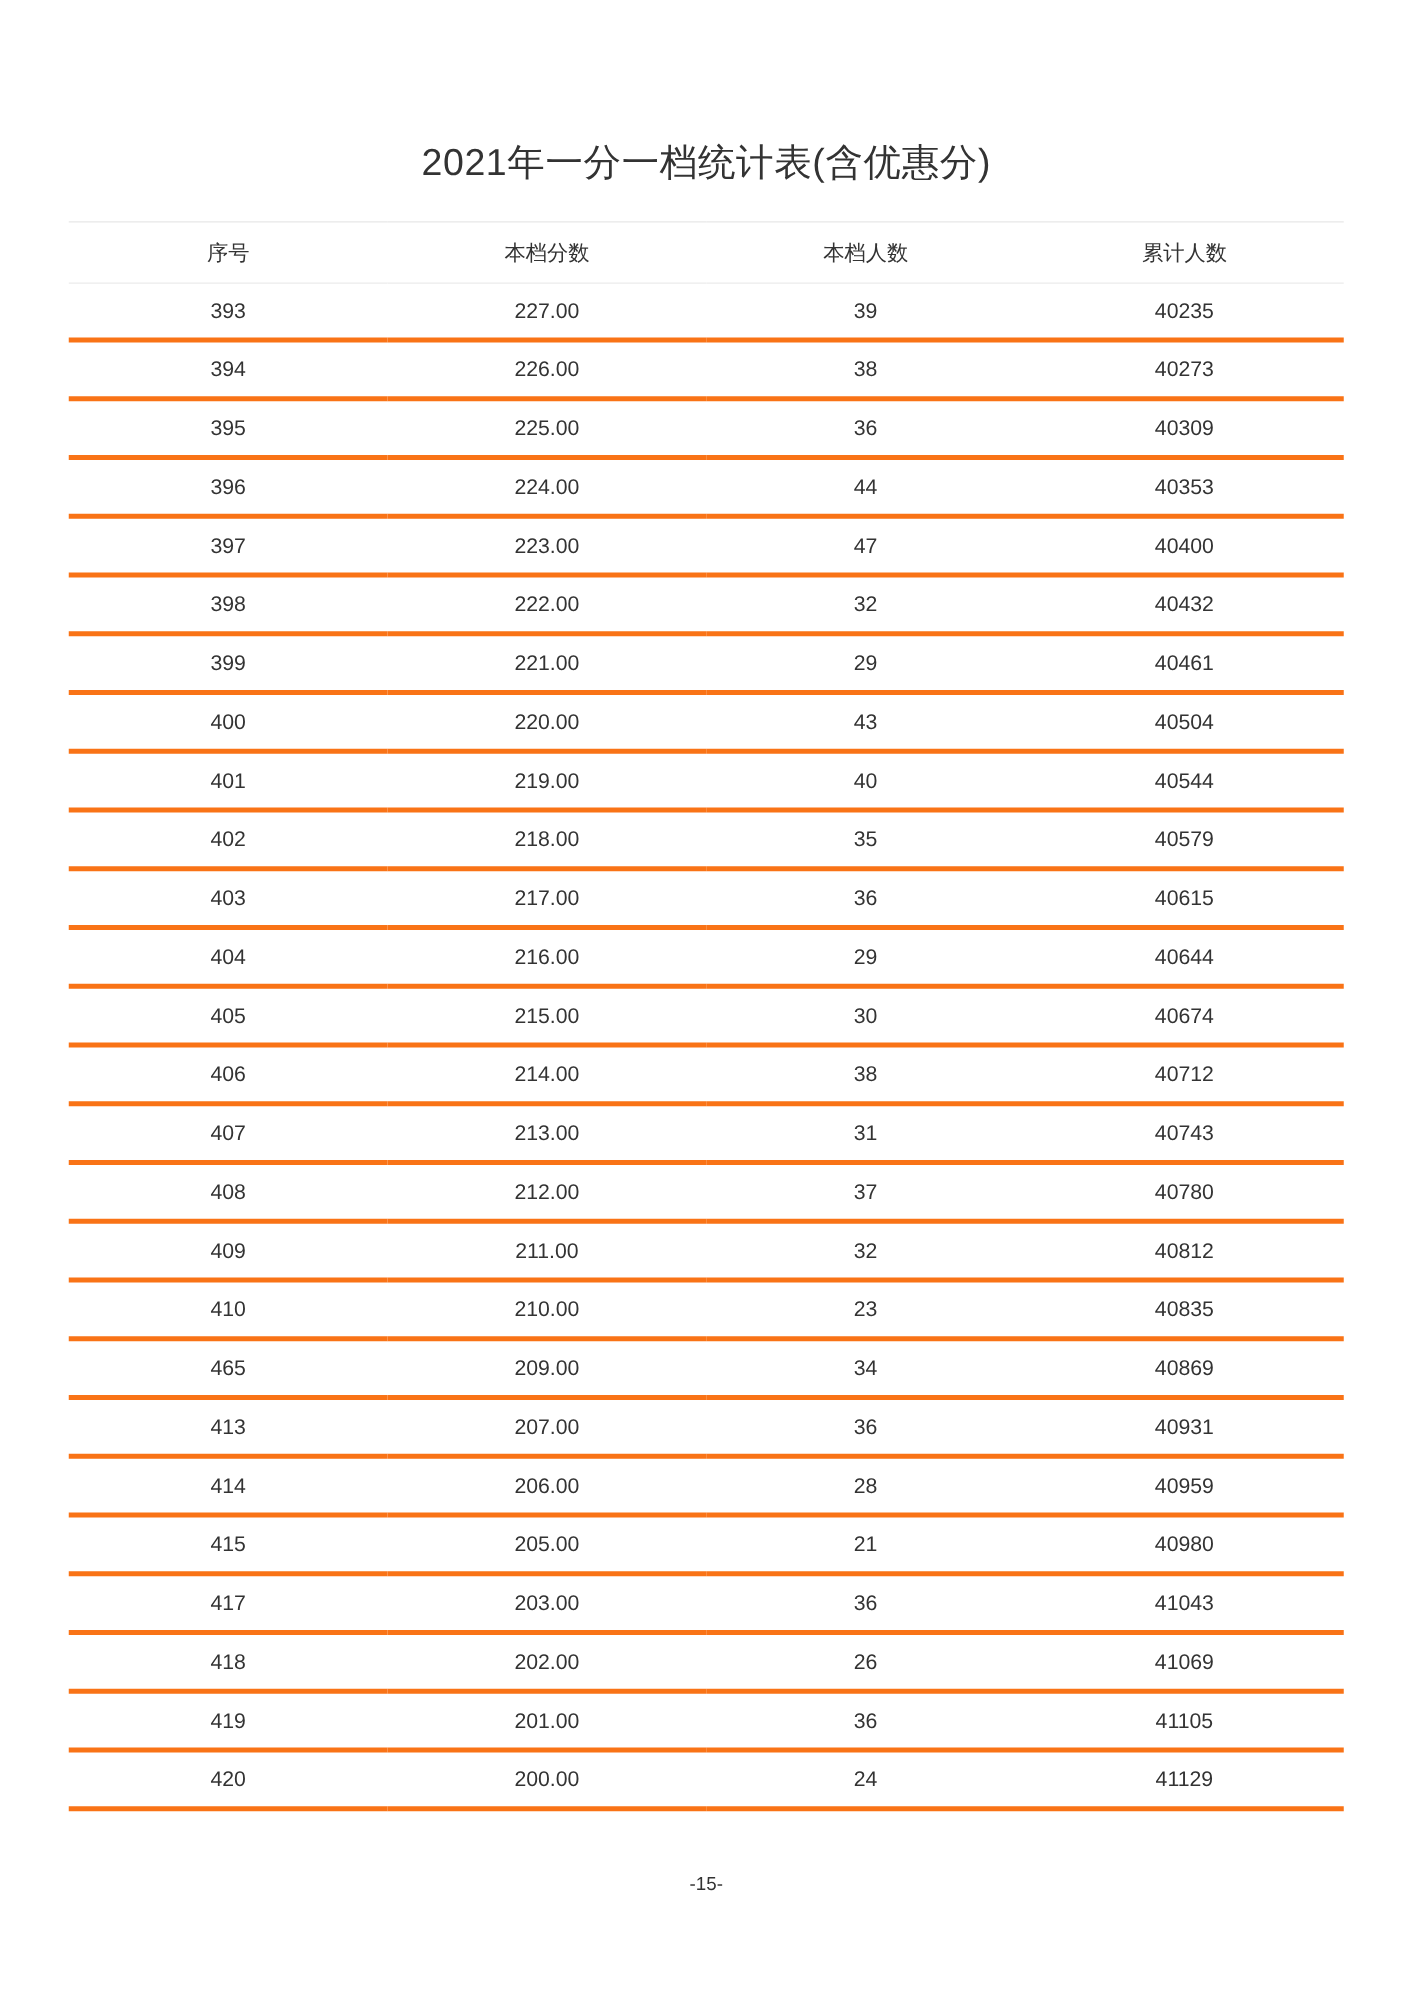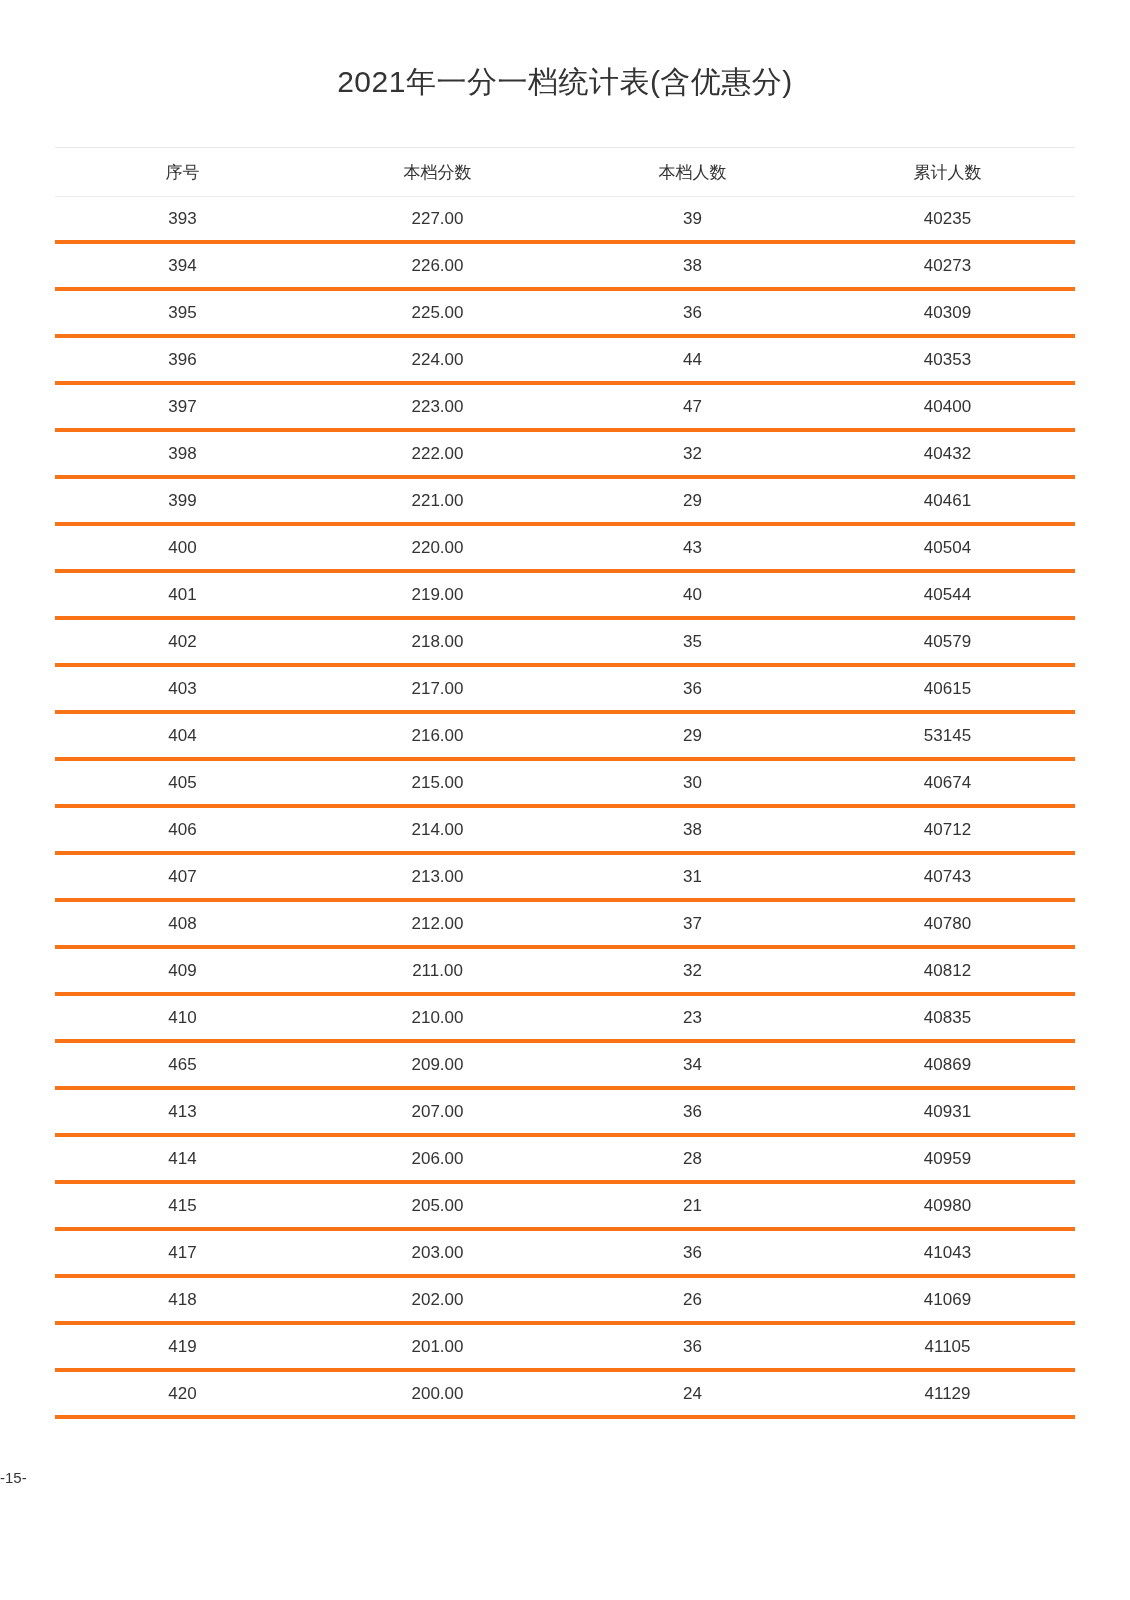--- a/index.html
+++ b/index.html
@@ -6,31 +6,31 @@
   body {
     width: 1130px;
     height: 1600px;
     background: #ffffff;
     color: #333333;
     font-family: "Liberation Sans", "DejaVu Sans", sans-serif;
     -webkit-font-smoothing: antialiased;
   }
   .page { width: 1130px; height: 1600px; position: relative; }
   .title {
-    margin: 0;
-    padding-top: 62px;
+    margin: 12px;
+    padding-top: 98px;
     text-align: center;
     font-size: 30px;
     font-weight: 400;
     color: #333333;
     letter-spacing: 0.5px;
   }
   .table-wrap {
     width: 1020px;
-    margin: 44px auto 0 auto;
+    margin: 26px auto 0 auto;
   }
   table {
     width: 100%;
     border-collapse: collapse;
     table-layout: fixed;
   }
   thead tr {
     border-top: 1px solid #e8e8e8;
     border-bottom: 1px solid #ececec;
   }
@@ -47,20 +47,21 @@
   }
   td {
     height: 43px;
     font-size: 17px;
     text-align: center;
     color: #333333;
     padding: 0;
   }
   .footer {
     margin-top: 50px;
+    text-align: center;
     font-size: 15px;
     color: #333333;
   }
 </style>
 </head>
 <body>
 
 <div class="page">
   <h1 class="title">2021年一分一档统计表(含优惠分)</h1>
 
@@ -138,21 +139,21 @@
           <tr>
             <td>403</td>
             <td>217.00</td>
             <td>36</td>
             <td>40615</td>
           </tr>
           <tr>
             <td>404</td>
             <td>216.00</td>
             <td>29</td>
-            <td>53145</td>
+            <td>40644</td>
           </tr>
           <tr>
             <td>405</td>
             <td>215.00</td>
             <td>30</td>
             <td>40674</td>
           </tr>
           <tr>
             <td>406</td>
             <td>214.00</td>

